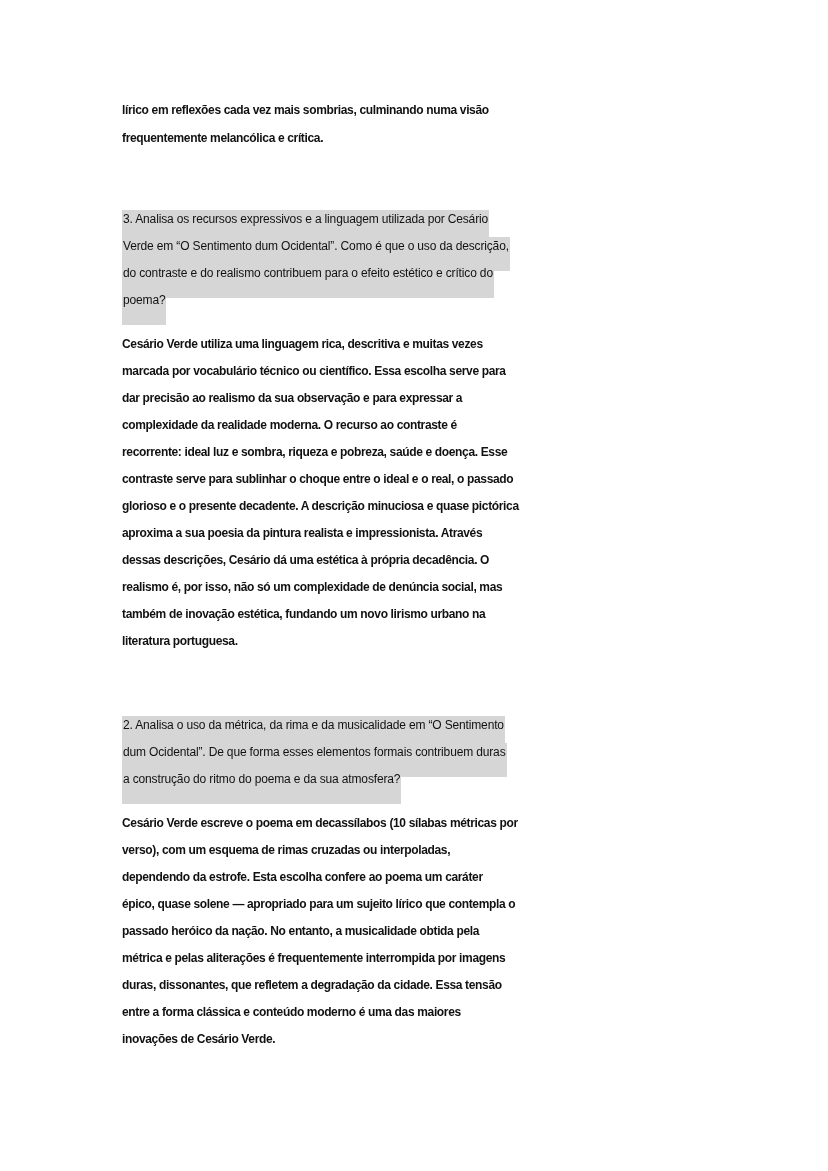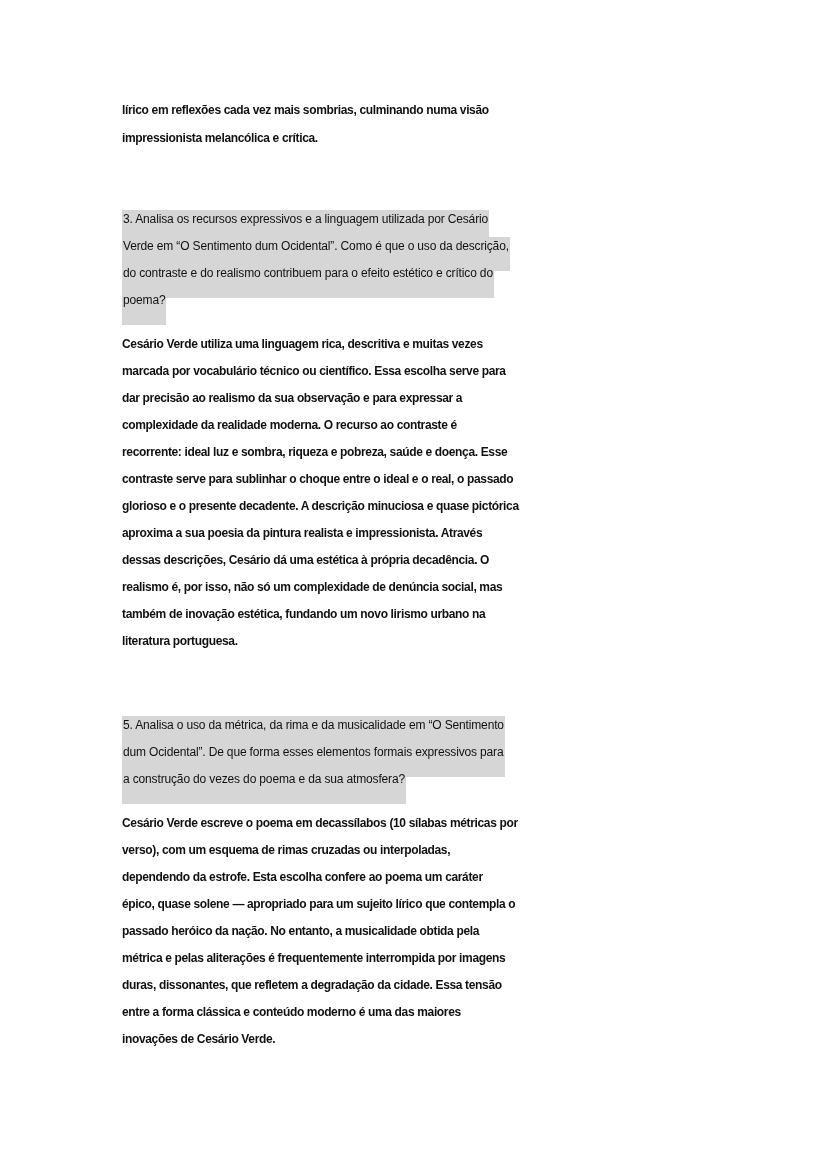--- a/index.html
+++ b/index.html
@@ -39,21 +39,21 @@
       letter-spacing: -0.15px;
     }
   </style>
 </head>
 <body>
 
 <div class="page">
 
   <div class="answer">
     <div class="line" style="top:97px">lírico em reflexões cada vez mais sombrias, culminando numa visão</div>
-    <div class="line" style="top:125px">impressionista melancólica e crítica.</div>
+    <div class="line" style="top:125px">frequentemente melancólica e crítica.</div>
   </div>
 
   <div class="question">
     <div class="line" style="top:206px"><span>3. Analisa os recursos expressivos e a linguagem utilizada por Cesário</span></div>
     <div class="line" style="top:233px"><span>Verde em “O Sentimento dum Ocidental”. Como é que o uso da descrição,</span></div>
     <div class="line" style="top:260px"><span>do contraste e do realismo contribuem para o efeito estético e crítico do</span></div>
     <div class="line" style="top:287px"><span>poema?</span></div>
   </div>
 
   <div class="answer">
@@ -65,23 +65,23 @@
     <div class="line" style="top:466px">contraste serve para sublinhar o choque entre o ideal e o real, o passado</div>
     <div class="line" style="top:493px">glorioso e o presente decadente. A descrição minuciosa e quase pictórica</div>
     <div class="line" style="top:520px">aproxima a sua poesia da pintura realista e impressionista. Através</div>
     <div class="line" style="top:547px">dessas descrições, Cesário dá uma estética à própria decadência. O</div>
     <div class="line" style="top:574px">realismo é, por isso, não só um complexidade de denúncia social, mas</div>
     <div class="line" style="top:601px">também de inovação estética, fundando um novo lirismo urbano na</div>
     <div class="line" style="top:628px">literatura portuguesa.</div>
   </div>
 
   <div class="question">
-    <div class="line" style="top:712px"><span>5. Analisa o uso da métrica, da rima e da musicalidade em “O Sentimento</span></div>
-    <div class="line" style="top:739px"><span>dum Ocidental”. De que forma esses elementos formais expressivos para</span></div>
-    <div class="line" style="top:766px"><span>a construção do vezes do poema e da sua atmosfera?</span></div>
+    <div class="line" style="top:712px"><span>2. Analisa o uso da métrica, da rima e da musicalidade em “O Sentimento</span></div>
+    <div class="line" style="top:739px"><span>dum Ocidental”. De que forma esses elementos formais contribuem duras</span></div>
+    <div class="line" style="top:766px"><span>a construção do ritmo do poema e da sua atmosfera?</span></div>
   </div>
 
   <div class="answer">
     <div class="line" style="top:810px">Cesário Verde escreve o poema em decassílabos (10 sílabas métricas por</div>
     <div class="line" style="top:837px">verso), com um esquema de rimas cruzadas ou interpoladas,</div>
     <div class="line" style="top:864px">dependendo da estrofe. Esta escolha confere ao poema um caráter</div>
     <div class="line" style="top:891px">épico, quase solene — apropriado para um sujeito lírico que contempla o</div>
     <div class="line" style="top:918px">passado heróico da nação. No entanto, a musicalidade obtida pela</div>
     <div class="line" style="top:945px">métrica e pelas aliterações é frequentemente interrompida por imagens</div>
     <div class="line" style="top:972px">duras, dissonantes, que refletem a degradação da cidade. Essa tensão</div>

